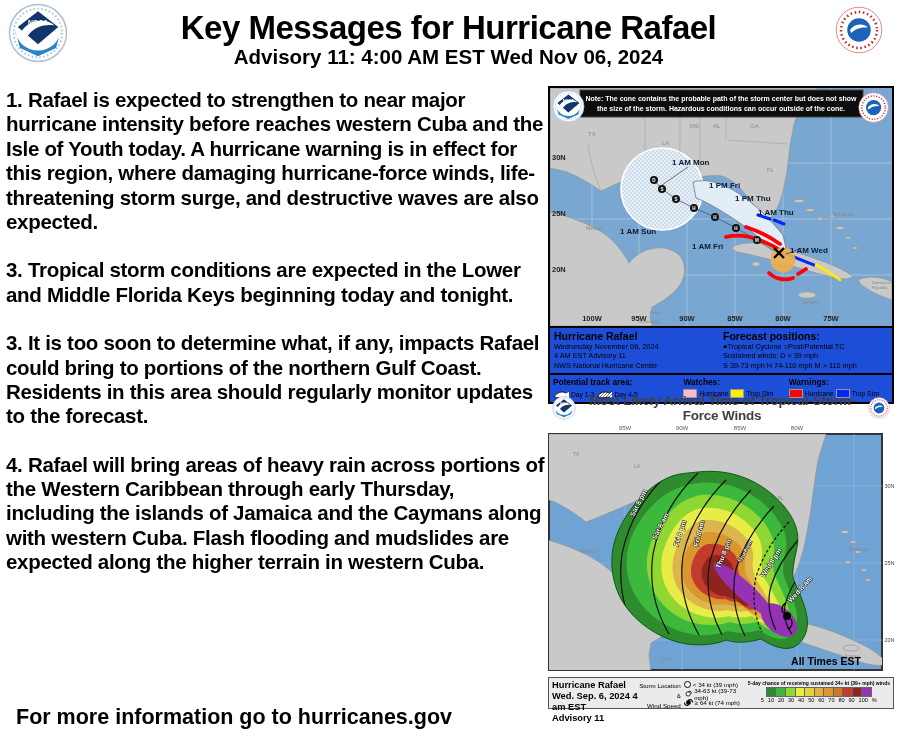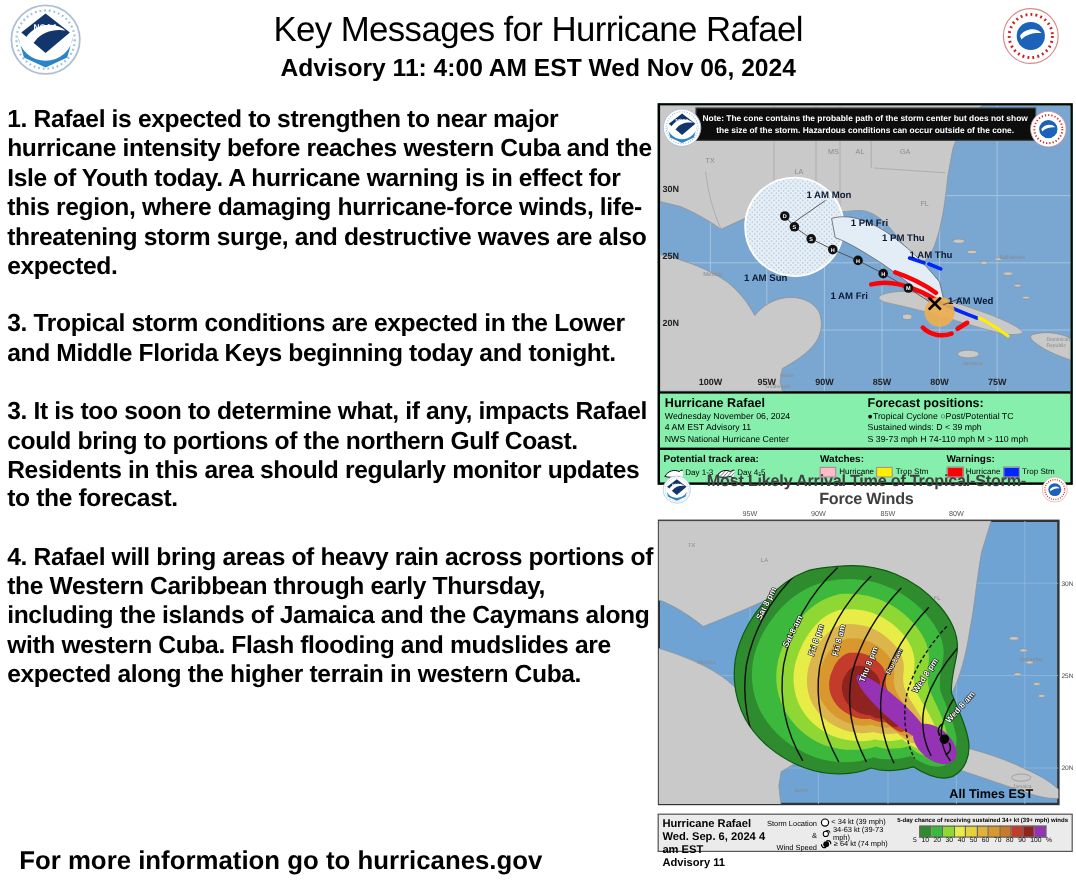--- a/index.html
+++ b/index.html
@@ -1,24 +1,24 @@
 <!DOCTYPE html>
 <html><head>
 <meta charset="utf-8">
 <style>
   html,body{margin:0;padding:0;}
   body{width:897px;height:736px;position:relative;background:#fff;font-family:"Liberation Sans",sans-serif;overflow:hidden;color:#000;}
-  .hdr-title{position:absolute;top:9px;left:90px;right:90px;text-align:center;font-size:29px;font-weight:normal;letter-spacing:-0.5px;}
+  .hdr-title{position:absolute;top:9px;left:90px;right:90px;text-align:center;font-size:33px;font-weight:bold;letter-spacing:-0.5px;}
   .hdr-sub{position:absolute;top:45px;left:90px;right:90px;text-align:center;font-size:20.5px;font-weight:bold;}
   .logo-noaa-hdr{position:absolute;left:8px;top:3px;}
   .logo-nws-hdr{position:absolute;right:14px;top:6px;}
   .messages{position:absolute;left:6px;top:88px;width:540px;font-size:20.5px;line-height:1.19;letter-spacing:-0.3px;font-weight:bold;}
   .messages p{margin:0 0 24px 0;}
   
-  .cone-block{position:absolute;left:548px;top:86px;width:342px;border:2px solid #000;background:#86efac;}
+  .cone-block{position:absolute;left:548px;top:86px;width:342px;border:2px solid #000;background:#1d4ed8;}
   .cone-block svg.map{display:block;}
   .cone-info{border-top:2px solid #000;display:flex;padding:2px 4px 3px;gap:4px;}
   .cone-info .col{flex:1;}
   .cone-info .col.mid{flex:1.08;}
   .cone-info h4{margin:0;font-size:10.5px;}
   .cone-info .ln{font-size:7.3px;line-height:1.3;}
   .cone-legend{border-top:2px solid #000;display:flex;padding:2px 3px 3px;gap:5px;align-items:flex-start;}
   .cl-sec{flex:1;}
   .cl-sec .cl-h{font-size:8.3px;font-weight:bold;}
   .cl-row{display:flex;align-items:center;gap:2px;font-size:6.7px;margin-top:2px;flex-wrap:nowrap;}

